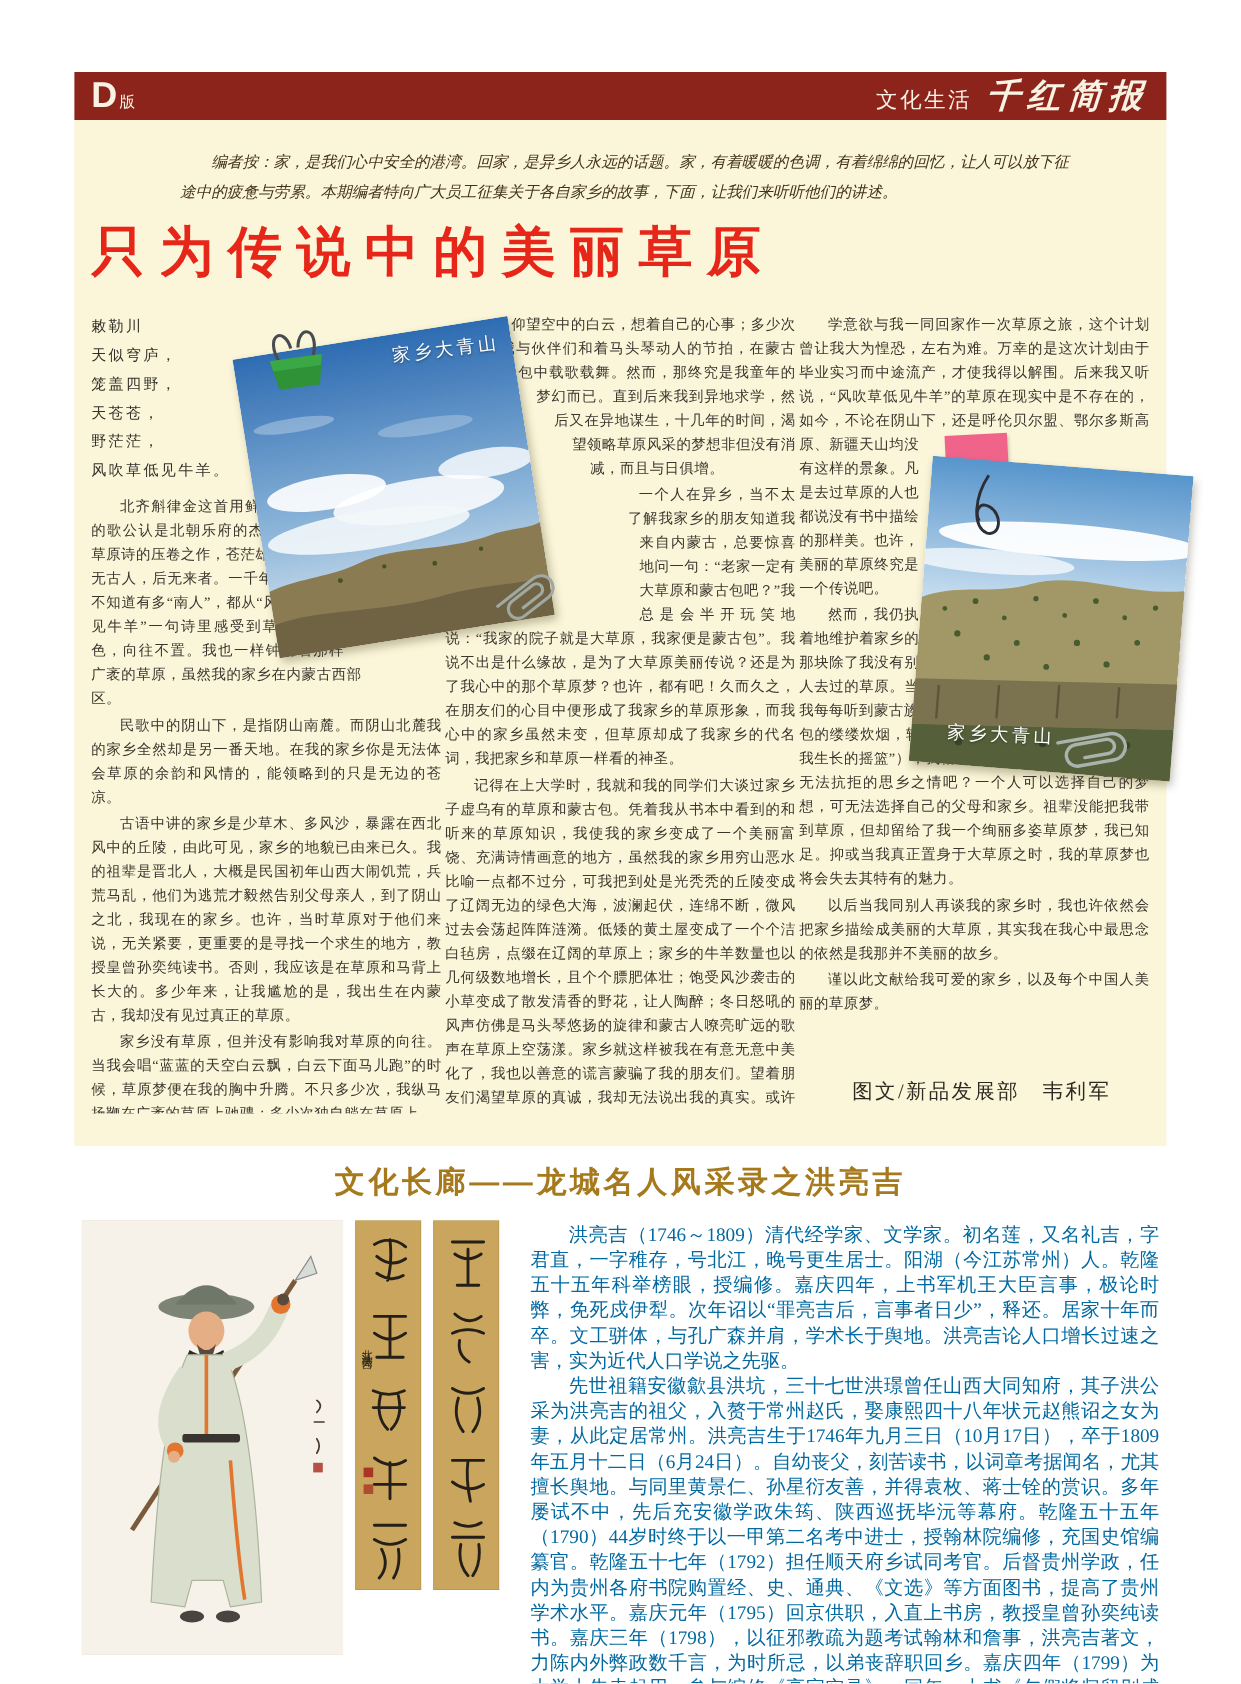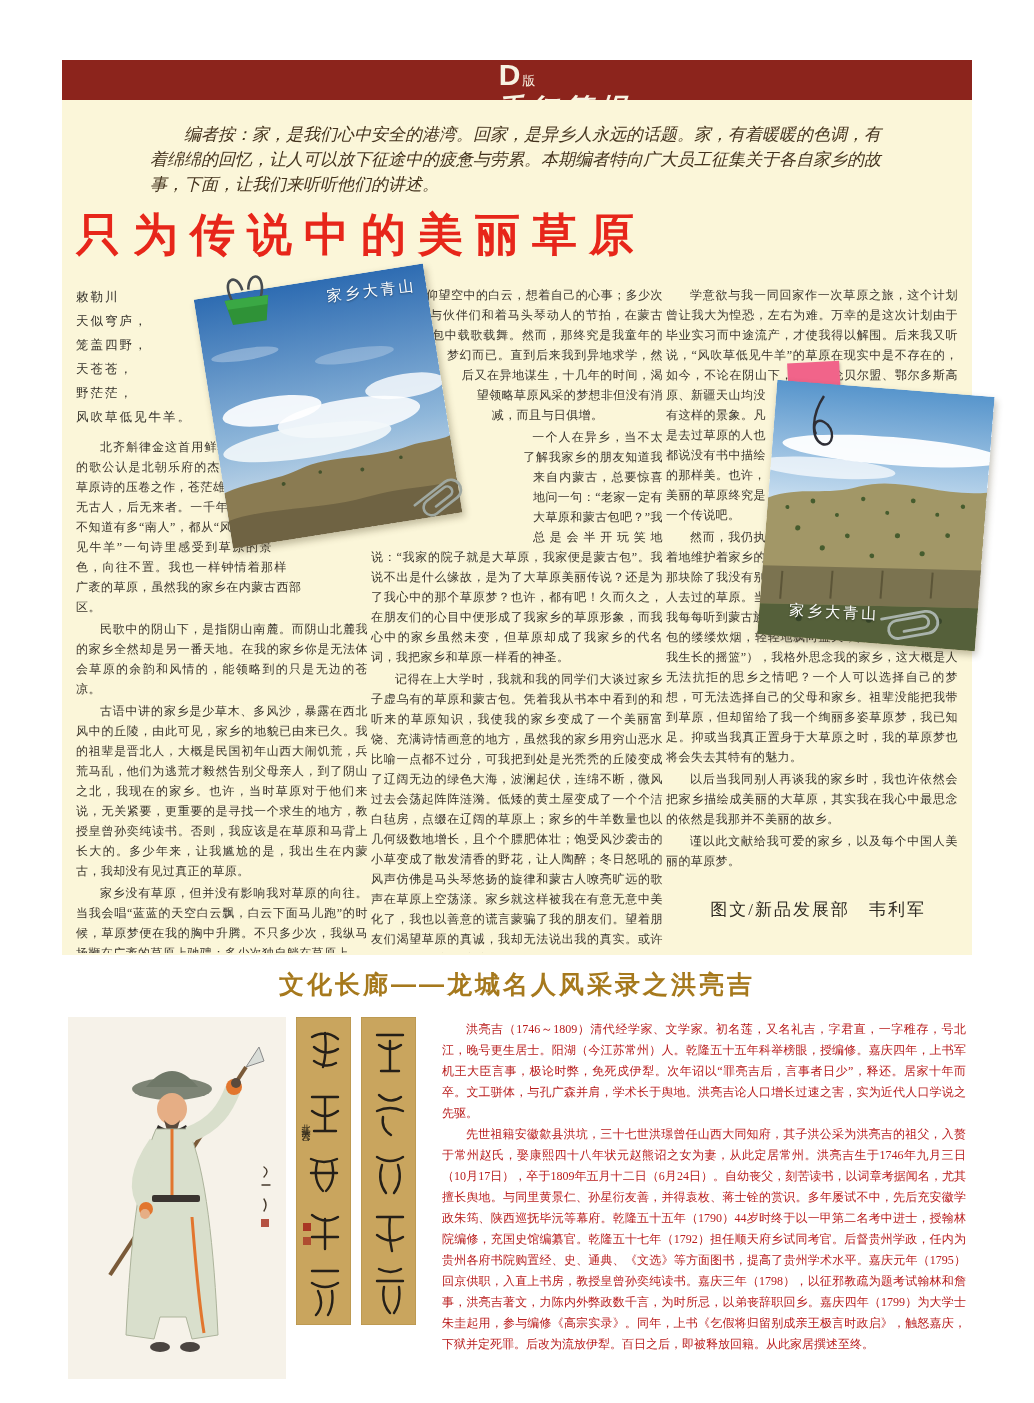--- a/index.html
+++ b/index.html
@@ -1,31 +1,31 @@
 <!DOCTYPE html>
 <html style="--header_bg: #8c241c; --article_bg: #fbf6d9; --title_red: #e7261a; --culture_title: #a6791d; --scroll_tan: #c9a55e; --sticky_pink: #f1648a;"><head>
 <meta charset="utf-8">
 <style>
   html,body{margin:0;padding:0;background:#ffffff;}
   .page{position:relative;width:1034px;height:1403px;background:#fff;overflow:hidden;
         font-family:"Liberation Serif","DejaVu Serif",serif;color:#2f2a24;}
   
   .masthead{position:absolute;left:62px;top:60px;width:910px;height:40px;
             background:var(--header_bg,#8c241c);display:flex;justify-content:space-between;
-            align-items:center;padding:0 14px;box-sizing:border-box;color:#f7f2e2;flex-direction:column;}
+            align-items:center;padding:0 14px;box-sizing:border-box;color:#f7f2e2;}
   .ed-letter{font-family:"Liberation Sans",sans-serif;font-size:30px;font-weight:bold;line-height:1;}
   .ed-word{font-size:13px;margin-left:2px;}
   .mast-right{display:flex;align-items:baseline;gap:12px;}
   .section-label{font-size:18px;letter-spacing:2px;}
   .masthead-title{font-size:28px;font-weight:bold;font-style:italic;letter-spacing:6px;
                   transform:skewX(-4deg);}
   
   .article{position:absolute;left:62px;top:100px;width:910px;height:855px;
            background:var(--article_bg,#fbf6d9);box-sizing:border-box;padding:16px 14px 12px;}
-  .editor-note{margin:6px 62px 8px 74px;font-size:17px;line-height:25px;font-style:italic;
+  .editor-note{margin:6px 62px 8px 74px;font-size:13px;line-height:25px;font-style:italic;
                color:#43321d;text-indent:2em;}
   .article-title{margin:4px 0 20px;text-align:left;font-family:"Liberation Sans","DejaVu Sans",sans-serif;
                  font-weight:900;font-size:45px;letter-spacing:12px;color:var(--title_red,#e7261a);}
   .columns{display:flex;gap:3px;height:668px;overflow:hidden;}
   .col{flex:1;min-width:0;font-size:12px;line-height:20px;letter-spacing:0.4px;
        text-align:justify;color:#3a352d;}
   .para{margin:0 0 2px;text-indent:2em;}
   .poem{font-size:12.5px;line-height:24px;letter-spacing:2px;margin-bottom:8px;color:#33302a;}
   
   .sp{pointer-events:none;}
@@ -60,21 +60,21 @@
   .culture-title{margin:0 0 16px;text-align:center;font-family:"Liberation Sans","DejaVu Sans",sans-serif;
                  font-weight:bold;font-size:25px;letter-spacing:3px;color:var(--culture_title,#a6791d);}
   .culture-body{display:flex;gap:10px;padding:0 6px;}
   .portrait{flex:none;width:218px;height:362px;background:#f6f2e9;
             box-shadow:0 0 0 1px #e7e0d2 inset;}
   .scroll{flex:none;position:relative;width:55px;height:308px;}
   .scroll svg{display:block;}
   .scroll-sig{position:absolute;left:3px;top:100px;writing-mode:vertical-rl;
               font-size:9px;letter-spacing:2px;color:#2d2619;}
   .culture-text{flex:1;min-width:0;padding:2px 0 0 16px;}
-  .cpara{margin:0;font-size:12px;line-height:21px;text-indent:2em;text-align:justify;color:#b91c1c;}
+  .cpara{margin:0;font-size:16px;line-height:21px;text-indent:2em;text-align:justify;color:#0369a1;}
 </style>
 </head>
 <body>
 
 <div class="page">
 
   <div class="masthead">
     <div class="edition">
       <span class="ed-letter">D</span><span class="ed-word">版</span>
     </div>

